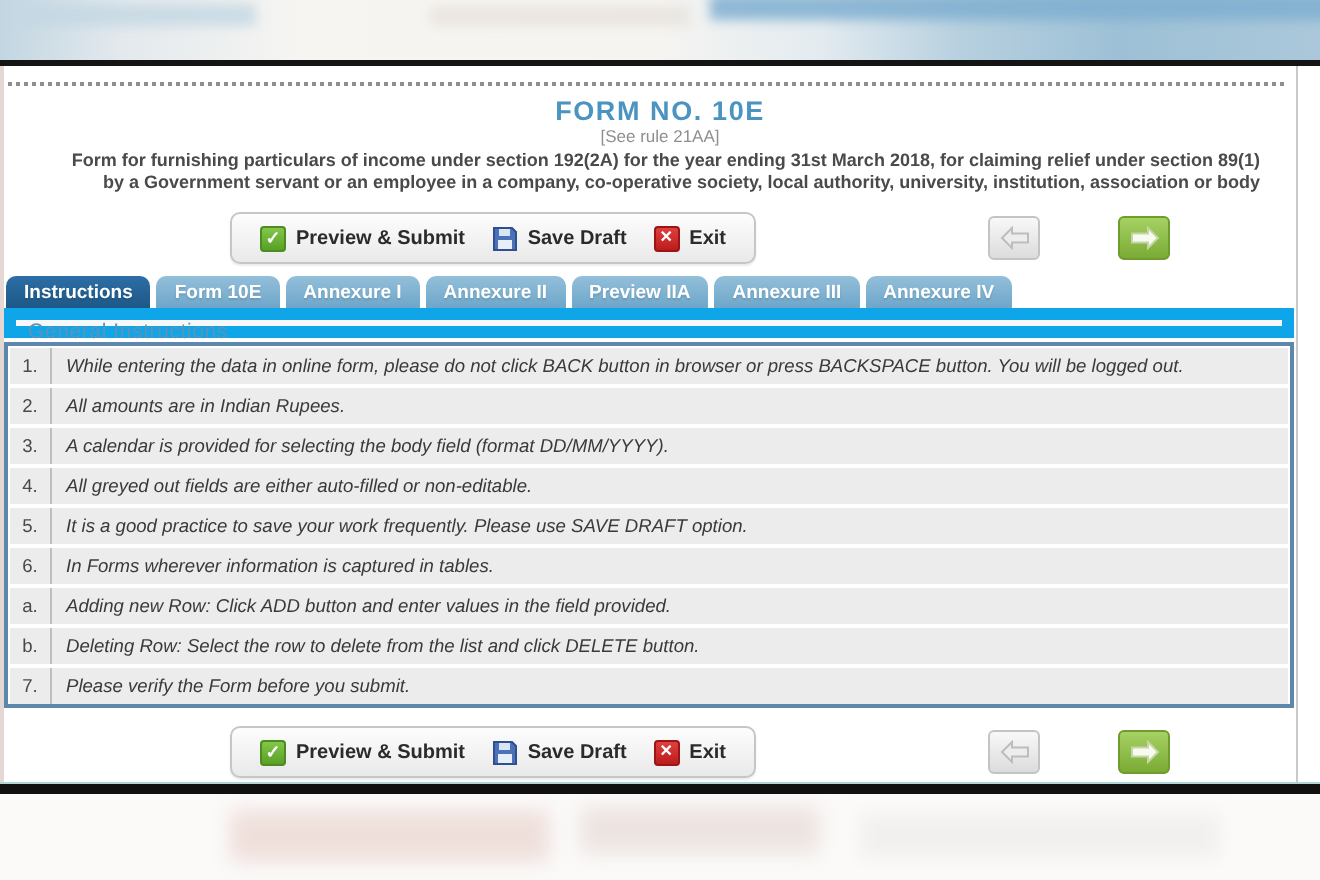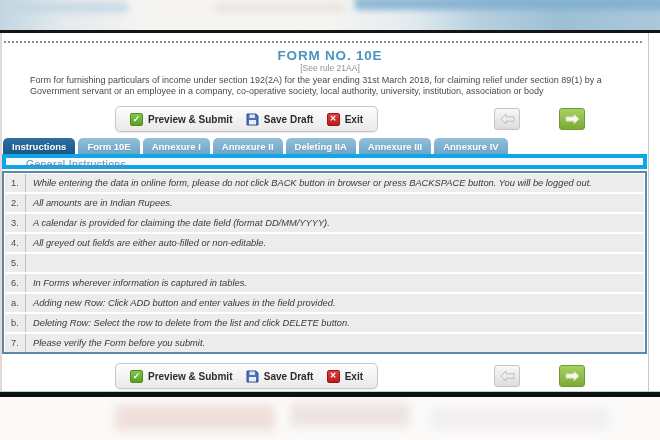--- a/index.html
+++ b/index.html
@@ -26,22 +26,22 @@
   .page { position:absolute; left:0; top:33px; width:660px; height:359px; background:#fff; }
   .page-left-line { position:absolute; left:0; top:0; width:2px; height:359px; background:#e3d8d3; }
   .page-right-line { position:absolute; left:648px; top:0; width:1px; height:359px; background:#c9c9c9; }
   .dashed { position:absolute; left:4px; top:8px; width:640px; height:2px;
     background:repeating-linear-gradient(90deg,#8f8f8f 0 2px,transparent 2px 4px); }
 
   .page-title { position:absolute; left:0; top:15px; width:660px; text-align:center;
     font-size:13.5px; font-weight:bold; letter-spacing:.8px; color:#4a94bf; }
   .page-subtitle { position:absolute; left:0; top:30px; width:660px; text-align:center;
     font-size:8.5px; color:#8f8f8f; }
-  .page-desc { position:absolute; left:30px; top:42px; width:600px; text-align:left;
-    font-size:9px; font-weight:normal; color:#4a4a4a; line-height:10.5px; }
+  .page-desc { position:absolute; left:30px; top:42px; width:600px; text-align:right;
+    font-size:9px; font-weight:bold; color:#4a4a4a; line-height:10.5px; }
 
   
   .toolbar { position:absolute; left:115px; width:263px; height:26px; border:1px solid #c6c6c6; border-radius:5px;
     background:linear-gradient(180deg,#fdfdfd,#e9e9e9); display:flex; align-items:center; justify-content:space-between;
     padding:0 14px; box-shadow:0 1px 1px rgba(0,0,0,.08); }
   .toolbar.pos-top { top:73px; }
   .toolbar.pos-bottom { top:330px; }
   .tb-btn { display:flex; align-items:center; gap:5px; cursor:pointer; font-size:10px; font-weight:bold; color:#2b2b2b; }
   .ic { width:13px; height:13px; border-radius:2px; display:flex; align-items:center; justify-content:center;
     font-size:9px; font-weight:bold; color:#fff; line-height:1; }
@@ -57,21 +57,21 @@
 
   
   .tabs { position:absolute; left:3px; top:105px; display:flex; gap:3px; align-items:flex-end;justify-content:flex-end; }
   .tab { height:16px; padding:2px 9px 0 9px; border-radius:5px 5px 0 0; font-size:9.5px; font-weight:bold; color:#fff;
     background:linear-gradient(180deg,#93bfda,#6ea6c9); cursor:pointer; white-space:nowrap; line-height:14px;
     text-shadow:0 1px 1px rgba(0,0,0,.12); }
   .tab.active { background:linear-gradient(180deg,#2c6ea6,#1d5887); }
 
   
   .section-bar { position:absolute; left:2px; top:121px; width:645px; height:15px; background:#f7f8f9;
-    border:4px solid #0ea5e9; color:#5d93b5; font-size:10.5px; line-height:13px; padding-left:20px; letter-spacing:.3px; }
+    border:6px solid #0ea5e9; color:#5d93b5; font-size:10.5px; line-height:13px; padding-left:6px; letter-spacing:.3px; }
 
   
   .itable { position:absolute; left:2px; top:138px; width:645px; height:183px; border:2px solid #5d87ab; background:#fff; padding-top:1px; }
   .irow { display:flex; align-items:center; height:18px; margin:0 1px 2px 1px; background:#ececec; }
   .irow:last-child { margin-bottom:0; }
   .inum { width:21px; flex:none; text-align:center; font-size:9.3px; color:#4a4a4a; border-right:1px solid #bfbfbf; line-height:18px; height:18px; }
   .itext { padding-left:7px; font-size:9.3px; color:#3a3a3a; white-space:nowrap; overflow:hidden;font-style:italic; }
 </style>
 </head>
 <body>
@@ -123,46 +123,47 @@
       <svg width="15" height="12" viewBox="0 0 15 12">
           <path d="M9 1 L14 6 L9 11 L9 8.2 H1 V3.8 H9 Z" fill="#f8faf2" stroke="#c4d6a4" stroke-width="1"></path>
         </svg>
     </div>
 
     <div class="tabs">
       <div class="tab active">Instructions</div>
       <div class="tab">Form 10E</div>
       <div class="tab">Annexure I</div>
       <div class="tab">Annexure II</div>
-      <div class="tab">Deleting IIA</div>
+      <div class="tab">Preview IIA</div>
       <div class="tab">Annexure III</div>
       <div class="tab">Annexure IV</div>
     </div>
 
     <div class="section-bar">General Instructions</div>
 
     <div class="itable">
       <div class="irow">
         <div class="inum">1.</div>
         <div class="itext">While entering the data in online form, please do not click BACK button in browser or press BACKSPACE button. You will be logged out.</div>
       </div>
       <div class="irow">
         <div class="inum">2.</div>
         <div class="itext">All amounts are in Indian Rupees.</div>
       </div>
       <div class="irow">
         <div class="inum">3.</div>
-        <div class="itext">A calendar is provided for claiming the date field (format DD/MM/YYYY).</div>
+        <div class="itext">A calendar is provided for selecting the body field (format DD/MM/YYYY).</div>
       </div>
       <div class="irow">
         <div class="inum">4.</div>
         <div class="itext">All greyed out fields are either auto-filled or non-editable.</div>
       </div>
       <div class="irow">
         <div class="inum">5.</div>
+        <div class="itext">It is a good practice to save your work frequently. Please use SAVE DRAFT option.</div>
       </div>
       <div class="irow">
         <div class="inum">6.</div>
         <div class="itext">In Forms wherever information is captured in tables.</div>
       </div>
       <div class="irow">
         <div class="inum">a.</div>
         <div class="itext">Adding new Row: Click ADD button and enter values in the field provided.</div>
       </div>
       <div class="irow">

